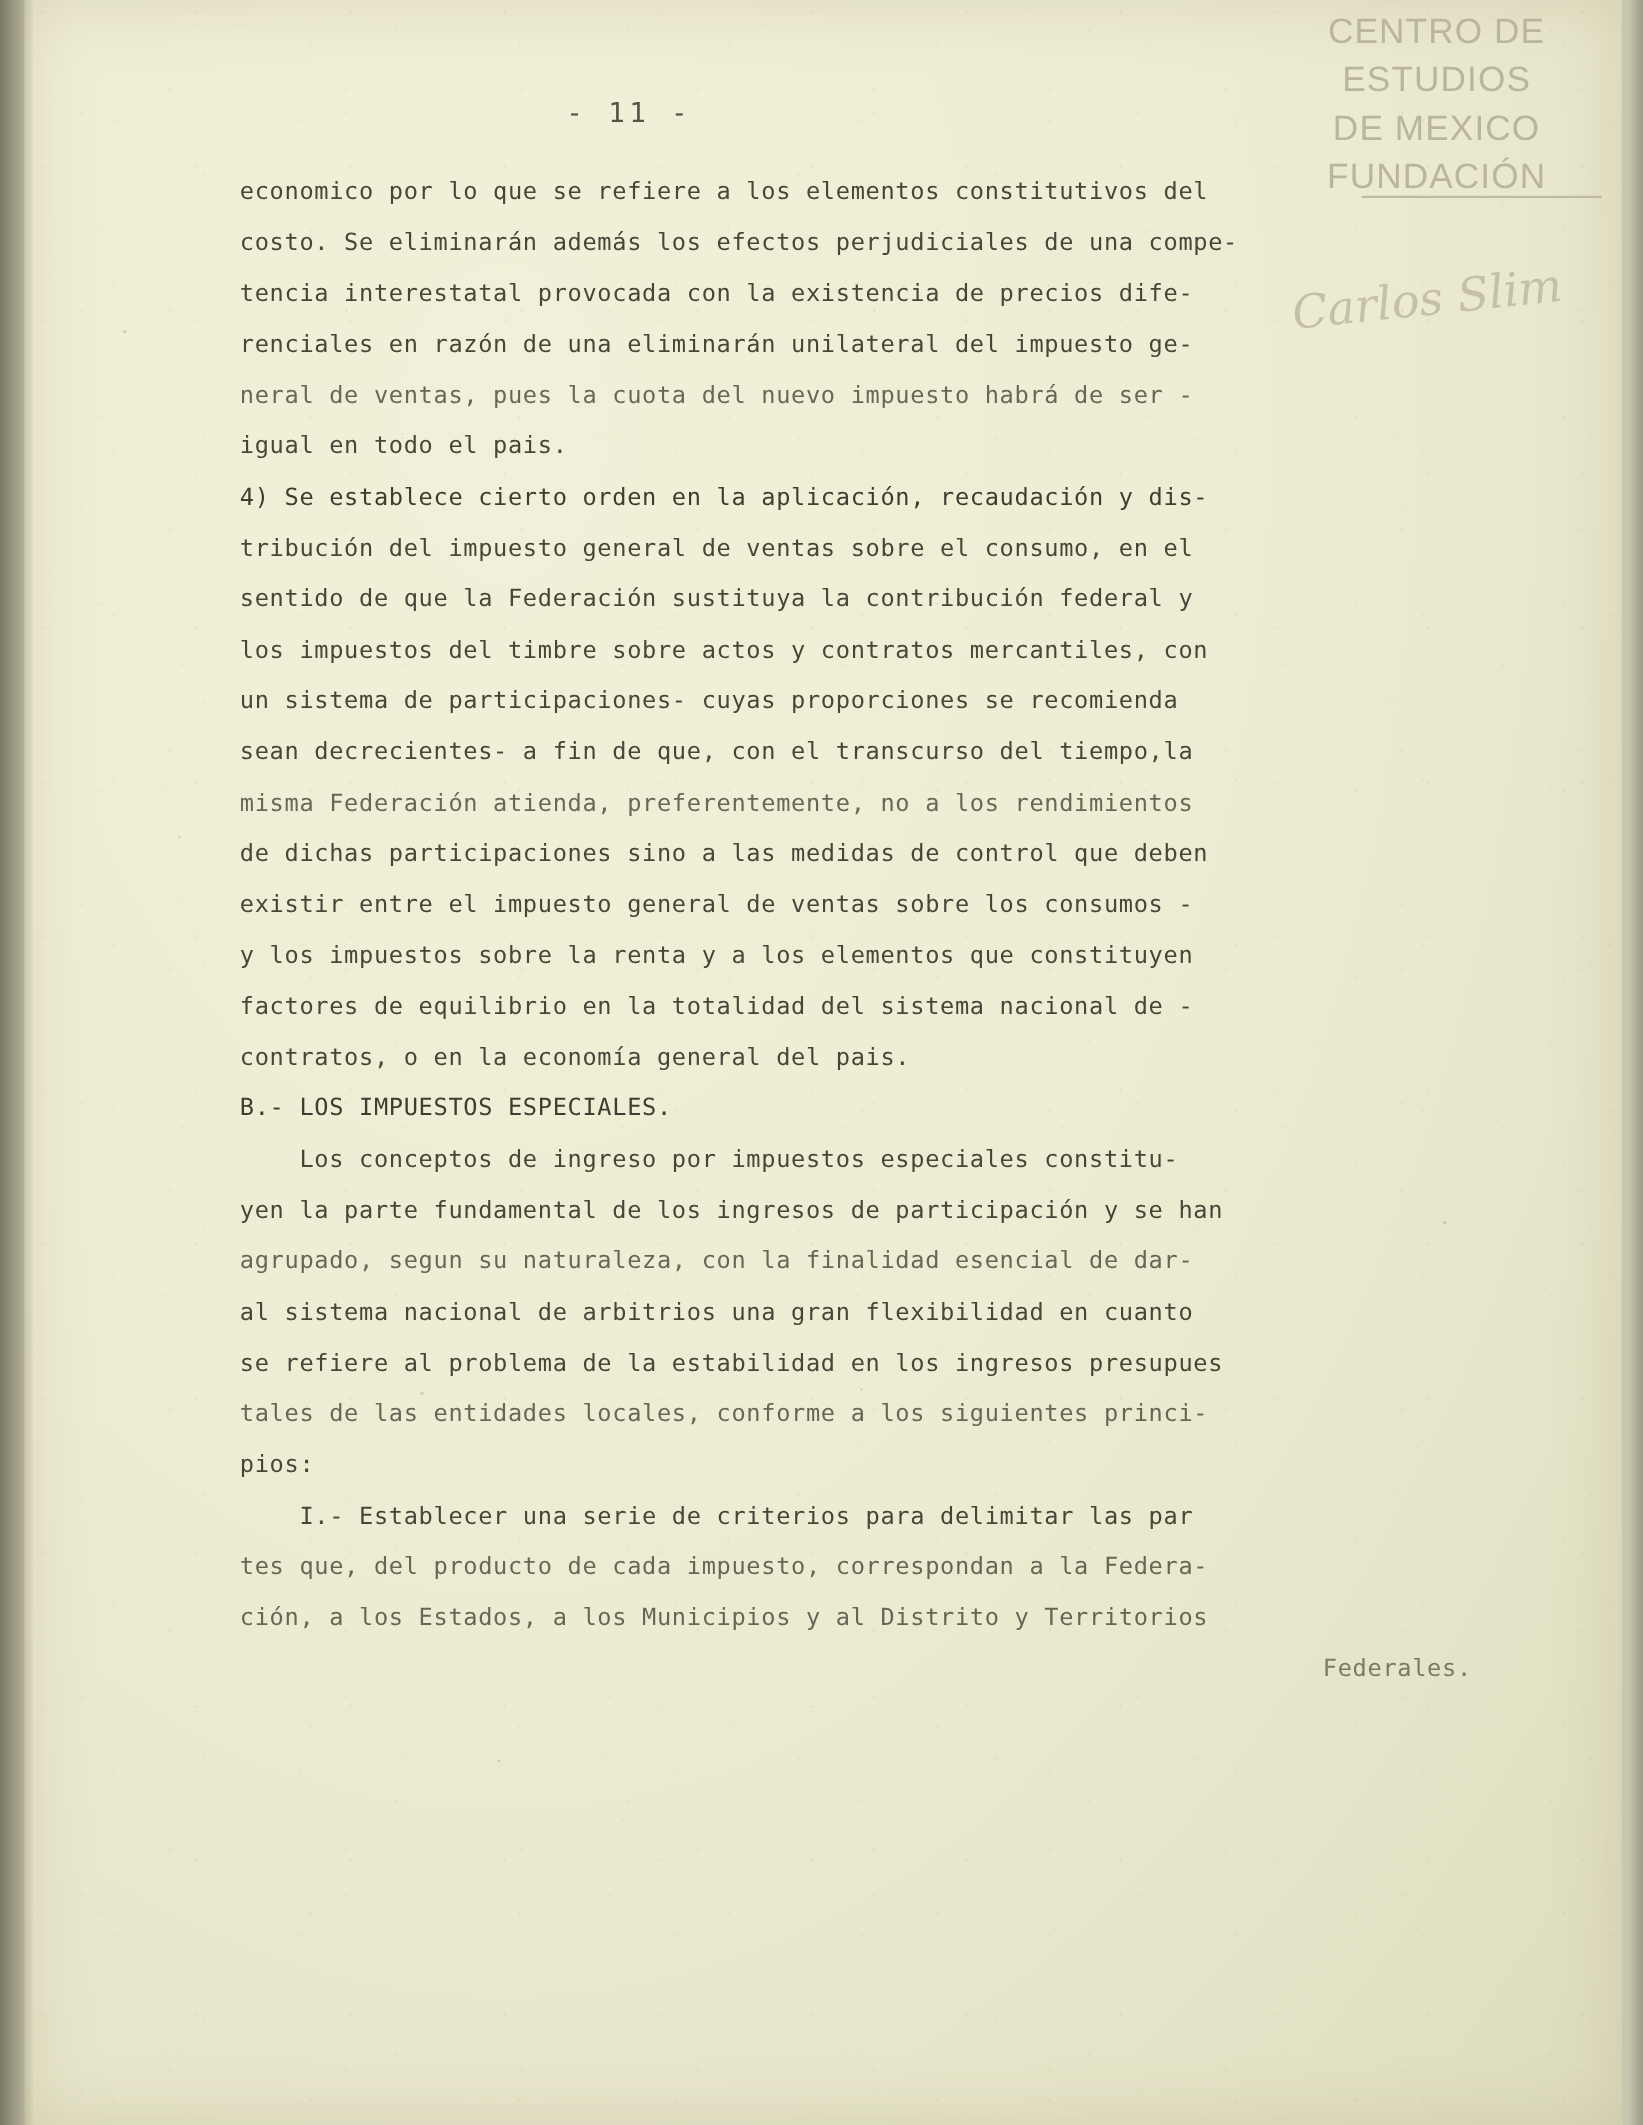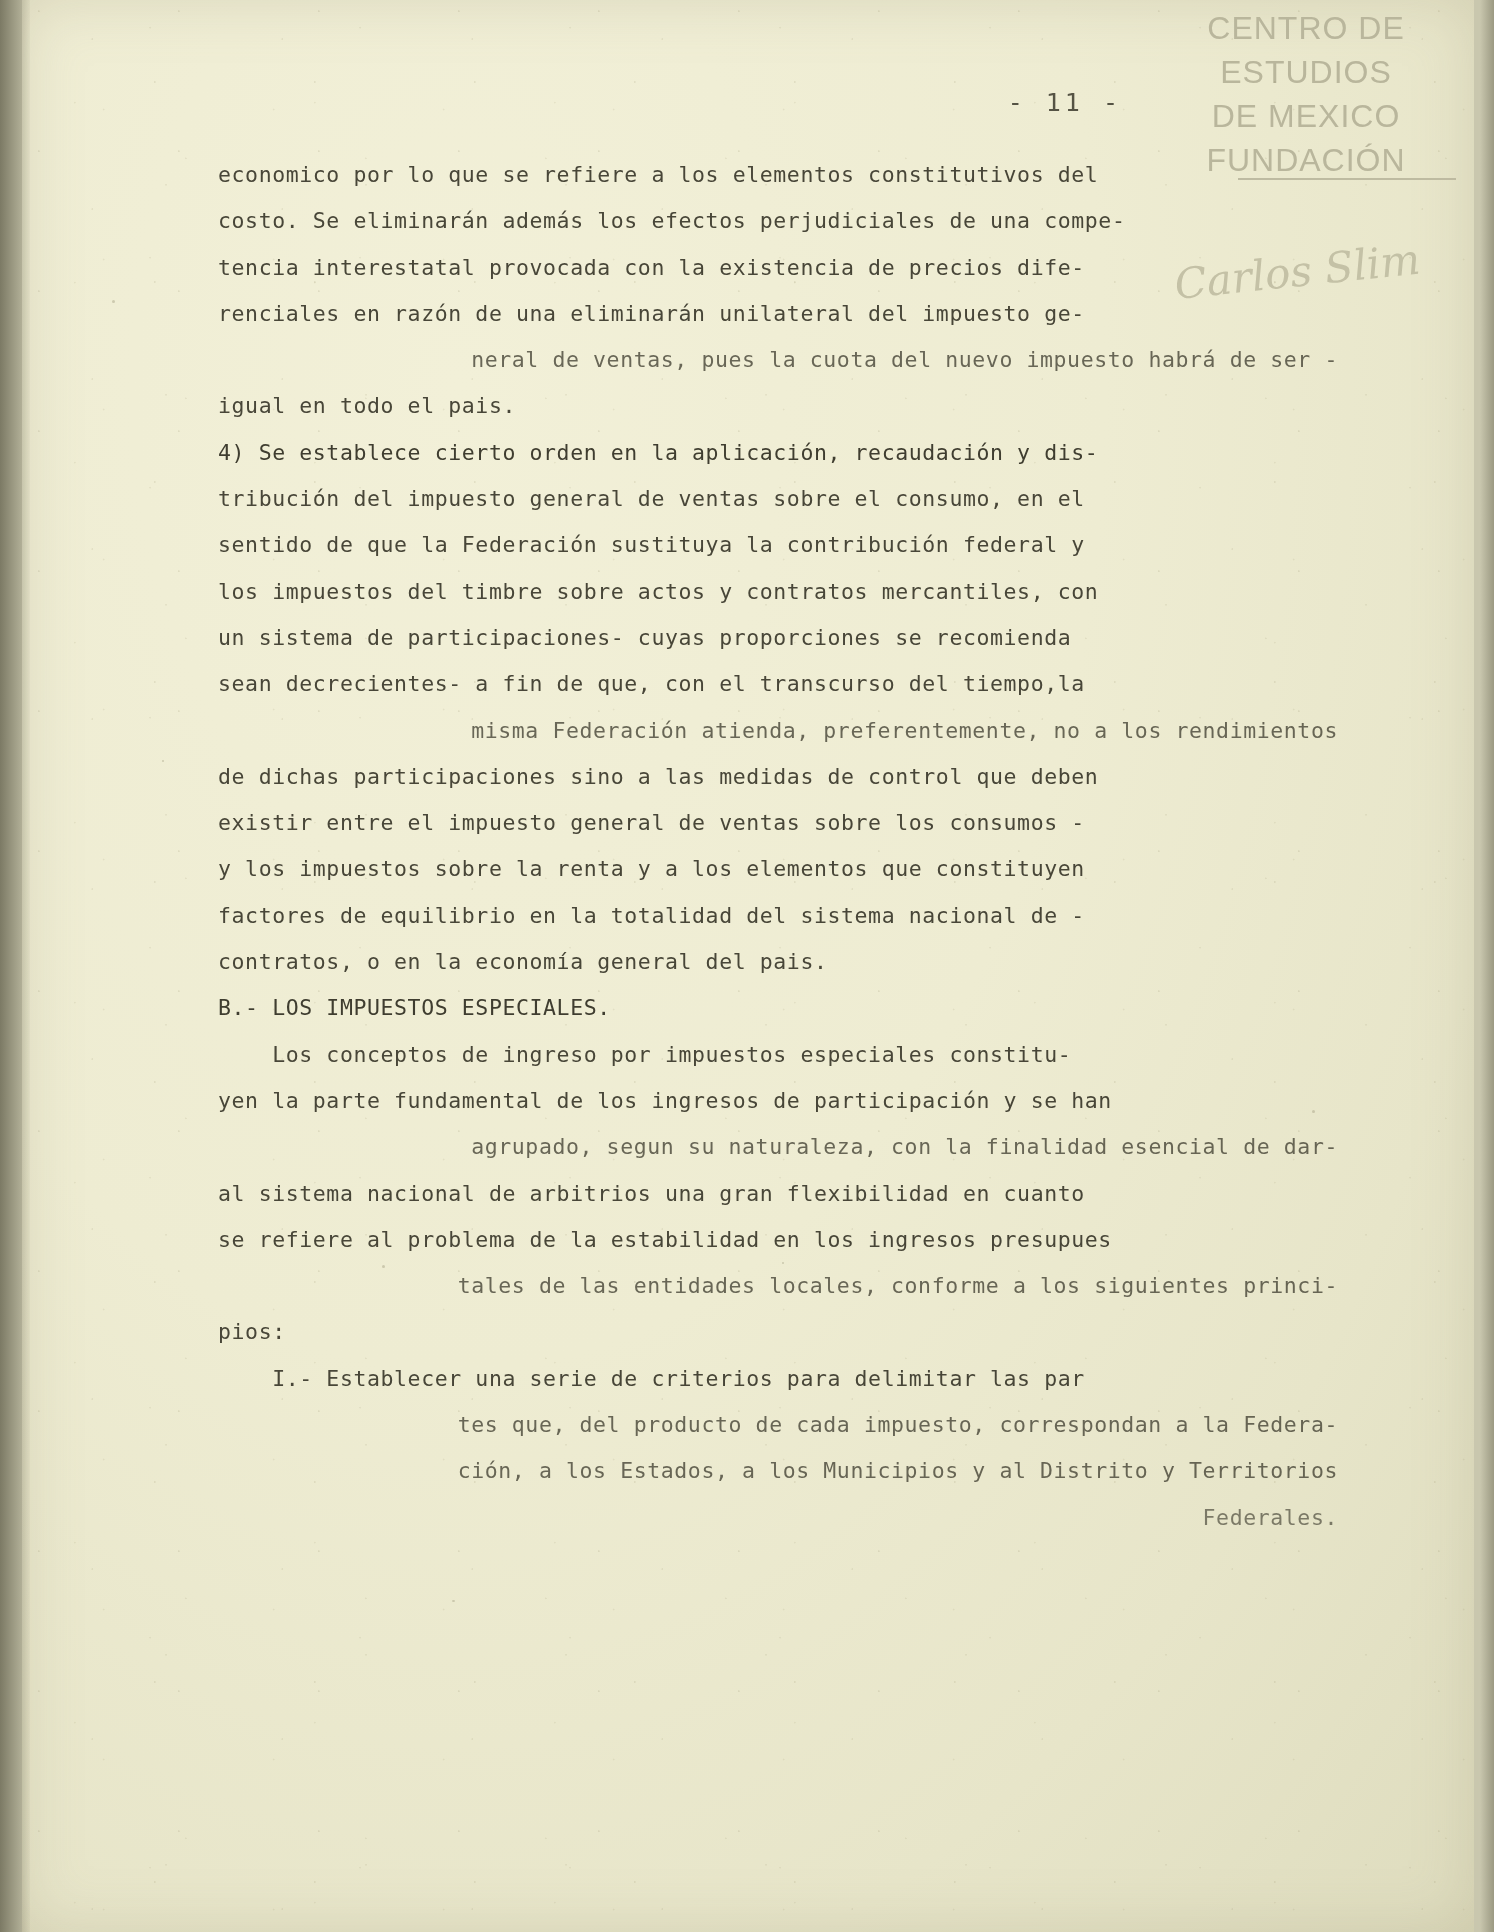--- a/index.html
+++ b/index.html
@@ -71,21 +71,21 @@
       radial-gradient(circle at 91% 66%, rgba(120,110,70,0.4) 0.6px, transparent 1.2px);
     background-size: 140px 140px, 190px 170px, 210px 230px, 160px 200px, 240px 180px, 170px 150px, 200px 210px, 180px 240px;
   }
 
   
   #page-number {
     position: absolute;
     left: 0;
     top: 88px;
     width: 1100px;
-    text-align: right;
+    text-align: center;
     font-family: "DejaVu Sans Mono", monospace;
     font-size: 25px;
     letter-spacing: 4px;
     color: #3b392c;
     opacity: 0.85;
   }
 
   
   #body-text {
     position: absolute;
@@ -95,21 +95,21 @@
   }
   .line {
     font-family: "DejaVu Sans Mono", monospace;
     font-size: 21.5px;
     line-height: 46.3px;
     letter-spacing: 0.6px;
     color: #3a382b;
     white-space: pre;
     opacity: 0.92;
   }
-  .line.faint { opacity: 0.74; text-align: right; }
+  .line.faint { opacity: 0.74; }
   .line.faintest { opacity: 0.62; text-align: right; }
   .line.strong { opacity: 0.97; }
 
   
   #stamp {
     position: absolute;
     right: 18px;
     top: 6px;
     width: 300px;
     text-align: center;

